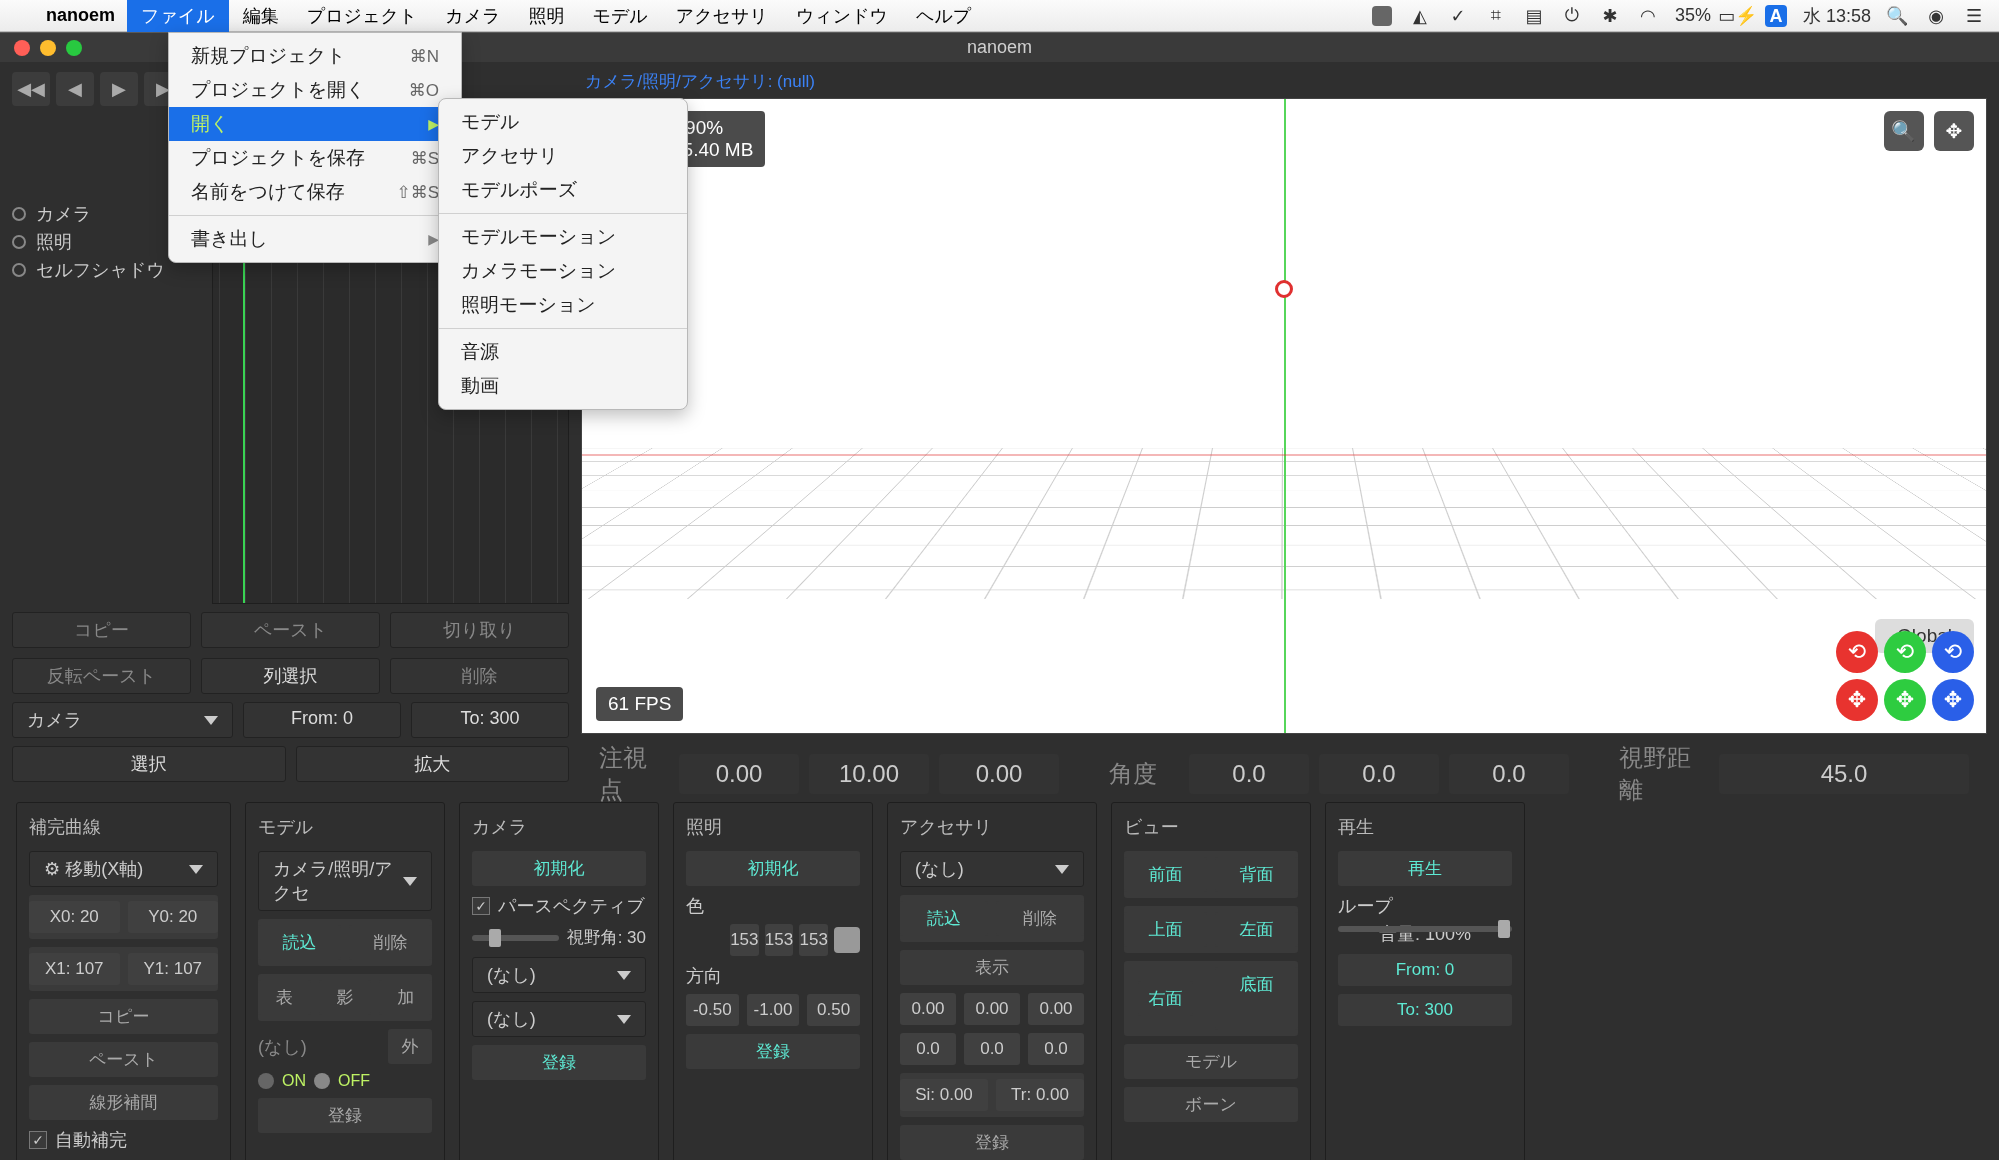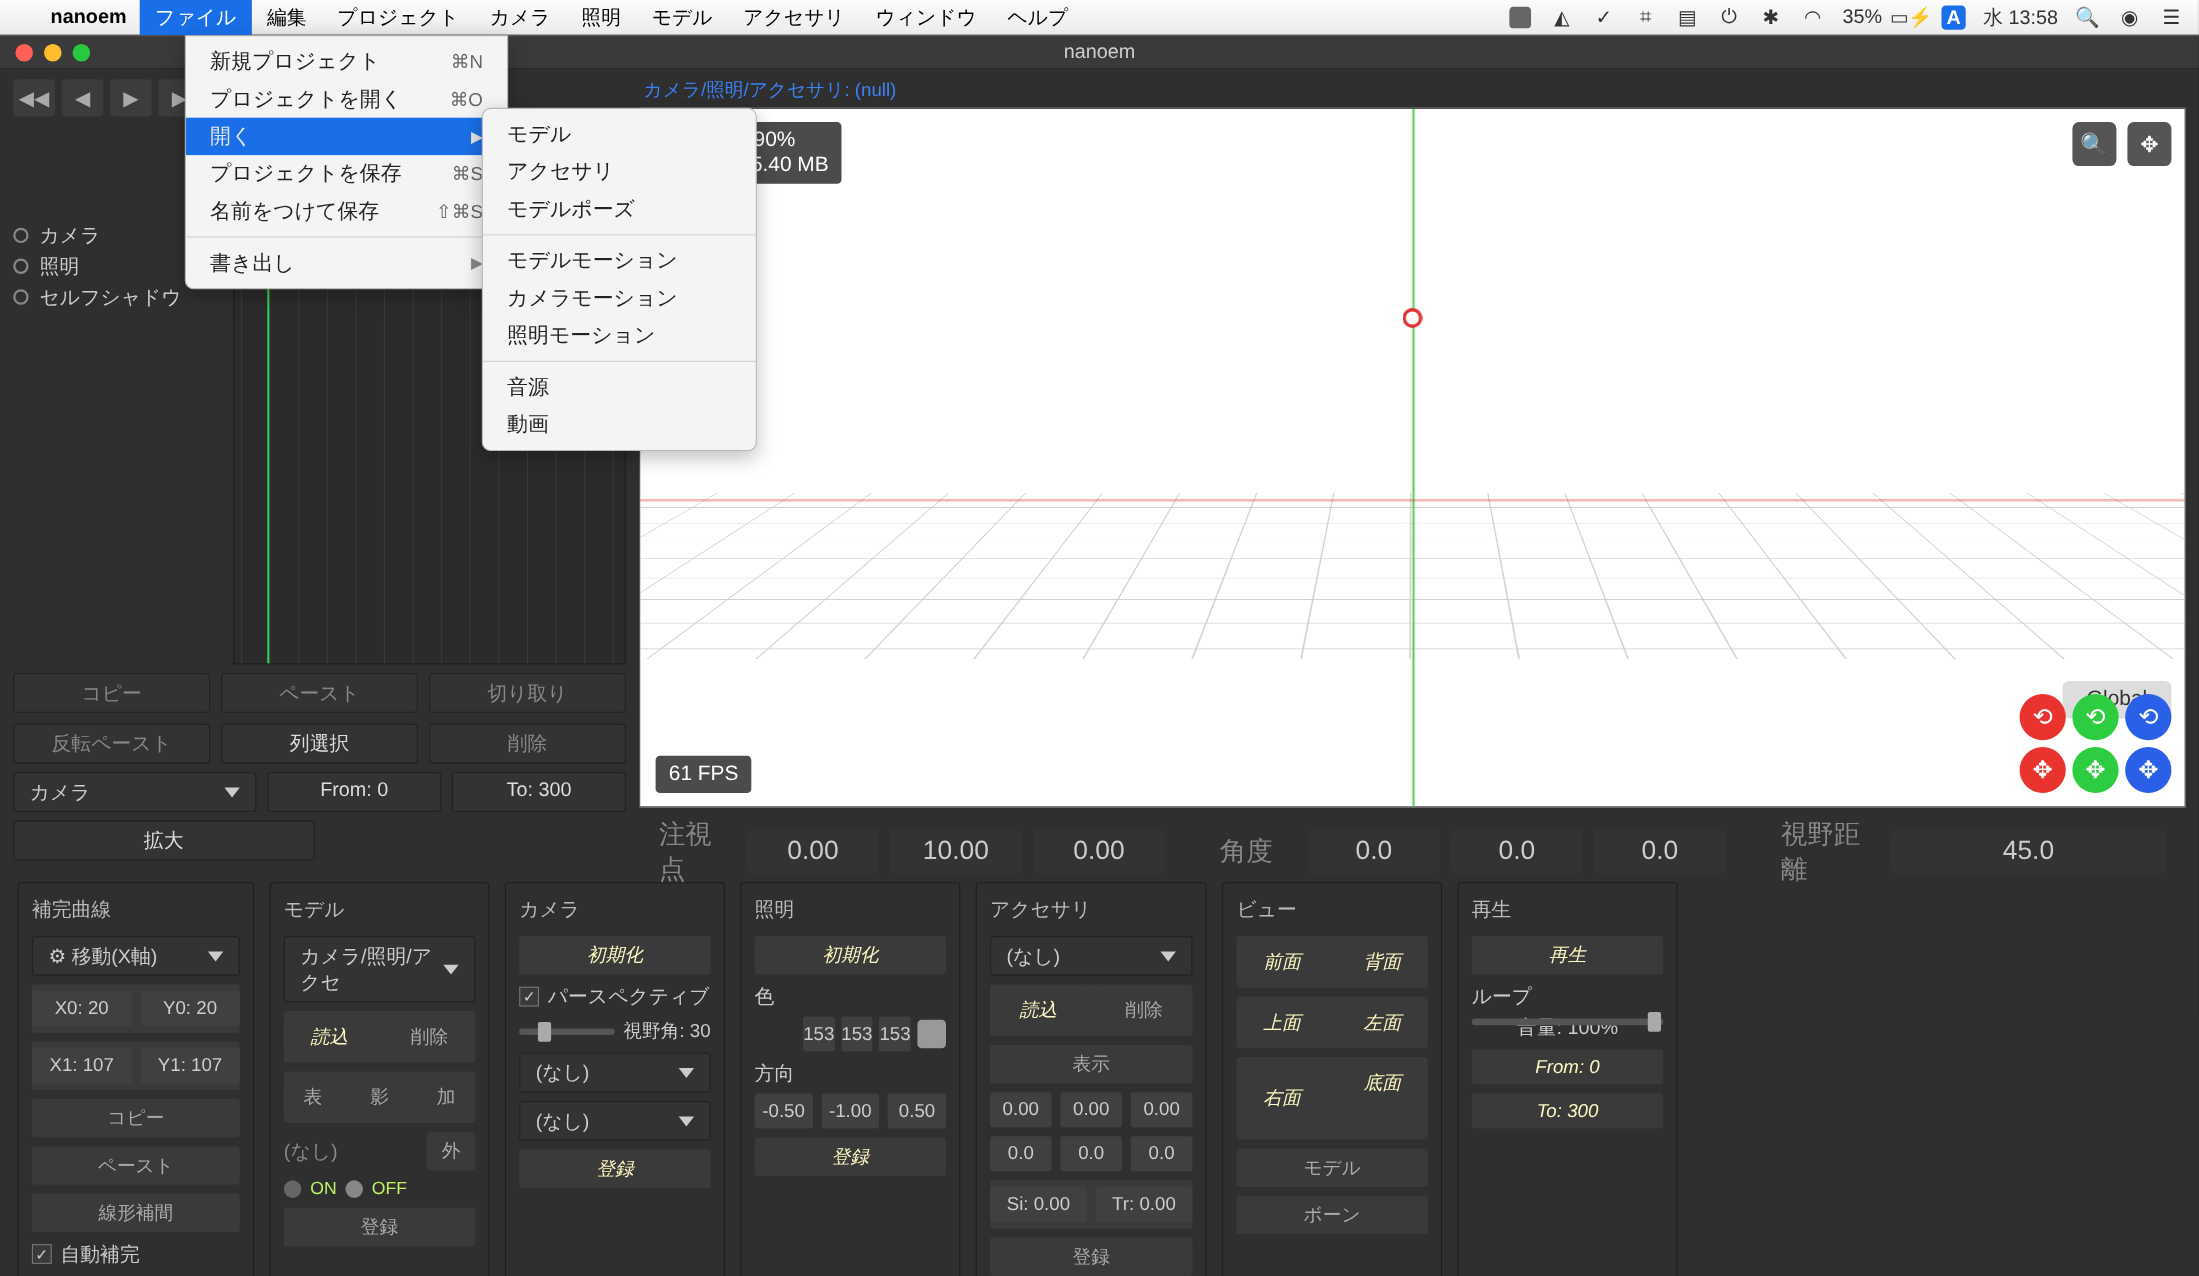--- a/index.html
+++ b/index.html
@@ -12,21 +12,21 @@
 .mac-menubar .apple { font-size: 22px; padding: 0 10px; color:#333; }
 .mac-menubar .app { font-weight: 700; padding: 0 12px; }
 .mac-menubar .menu-item { padding: 0 14px; line-height: 32px; }
 .mac-menubar .menu-item.active { background: #1a6fe8; color: #fff; }
 .status-icon { width: 22px; height: 22px; display: inline-flex; align-items: center; justify-content: center; }
 .status-A { background:#1a6fe8; color:#fff; width:22px; height:22px; border-radius:4px; font-weight:700; text-align:center; line-height:22px; }
 
 
 .dropdown { position: absolute; background: #f4f4f4; border: 1px solid #b8b8b8; box-shadow: 0 6px 18px rgba(0,0,0,.25); min-width: 250px; z-index: 100; padding: 6px 0; border-radius: 0 0 8px 8px; }
 .dropdown .row { display: flex; align-items: center; padding: 4px 22px; font-size: 19px; color: #222; justify-content: space-between; }
-.dropdown .row.active { background: #1a6fe8; color: #e5e5e5; }
+.dropdown .row.active { background: #1a6fe8; color: #bef264; }
 .dropdown .sep { height: 1px; background: #d0d0d0; margin: 6px 0; }
 .dropdown .arrow { font-size: 14px; }
 .shortcut { color:#666; font-size:17px; margin-left: 20px;}
 
 
 .titlebar { height: 30px; background: #3a3a3a; display: flex; align-items: center; position: relative; border-top: 1px solid #5a5a5a; }
 .traffic { display: flex; gap: 10px; padding-left: 14px; }
 .tl { width: 16px; height: 16px; border-radius: 50%; }
 .tl.r{background:#ff5f57;} .tl.y{background:#ffbd2e;} .tl.g{background:#28c940;}
 .titlebar .title { position:absolute; left:50%; transform:translateX(-50%); color:#cfcfcf; font-size:18px;}
@@ -84,21 +84,21 @@
 .camera-row .label { width:70px; }
 .camera-row .num { width:120px; text-align:center; background:#333; border-radius:4px; padding:6px 0; color:#ccc;}
 .camera-row .num.big { width:250px; }
 .camera-row .spacer { width:30px; }
 
 
 .panels { display:flex; gap:14px; padding:10px 16px;}
 .panel { border:1px solid #1e1e1e; border-radius:3px; padding:12px 12px; background:#2f2f2f; }
 .panel-title { color:#bbb; font-size:18px; margin-bottom:12px; }
 .pbtn { background:#3a3a3a; color:#aaa; border-radius:3px; text-align:center; padding:6px 0; font-size:17px; margin-bottom:8px;}
-.pbtn.bright{color:#fef9c3;font-style:italic;}
+.pbtn.bright{color:#5eead4;}
 .pbtn.row2 { display:grid; grid-template-columns:1fr 1fr; gap:8px;}
 .pbtn.row3 { display:grid; grid-template-columns:1fr 1fr 1fr; gap:8px;}
 .inline-field { background:#404040; border-radius:3px; text-align:center; padding:6px 0; color:#ccc; font-size:17px;}
 .slider-row { display:flex; align-items:center; gap:8px; color:#ccc; font-size:17px; margin-bottom:8px;}
 .slider { flex:1; height:6px; background:#555; border-radius:3px; position:relative;}
 .slider .knob { position:absolute; width:12px; height:18px; background:#aaa; border-radius:2px; top:-6px;}
 .toggle-track { display:flex; align-items:center; gap:8px; color:#bef264; font-size:16px;}
 .toggle-dot { width:16px; height:16px; border-radius:50%; background:#666; }
 .p-check { display:flex; align-items:center; gap:8px; color:#ccc; font-size:18px; margin-top:6px;}
 .p-check .box { width:18px; height:18px; border:1px solid #777; background:#3a3a3a; display:flex; align-items:center; justify-content:center; font-size:14px;}
@@ -270,20 +270,21 @@
       </div>
       <div class="three-row">
         <div class="dropdown-pill">
             <span>カメラ</span>
             <span class="caret"></span>
           </div>
         <div class="dark-btn bright">From: 0</div>
         <div class="dark-btn bright">To: 300</div>
       </div>
       <div class="two-btn">
+        <div class="dark-btn bright">選択</div>
         <div class="dark-btn bright">拡大</div>
       </div>
     </div>
 
     <div class="viewport-col">
       <div class="vp-header">カメラ/照明/アクセサリ: (null)</div>
       <div class="viewport">
         <div class="grid-floor"></div>
         <div class="axis-y"></div>
         <div class="axis-x"></div>

